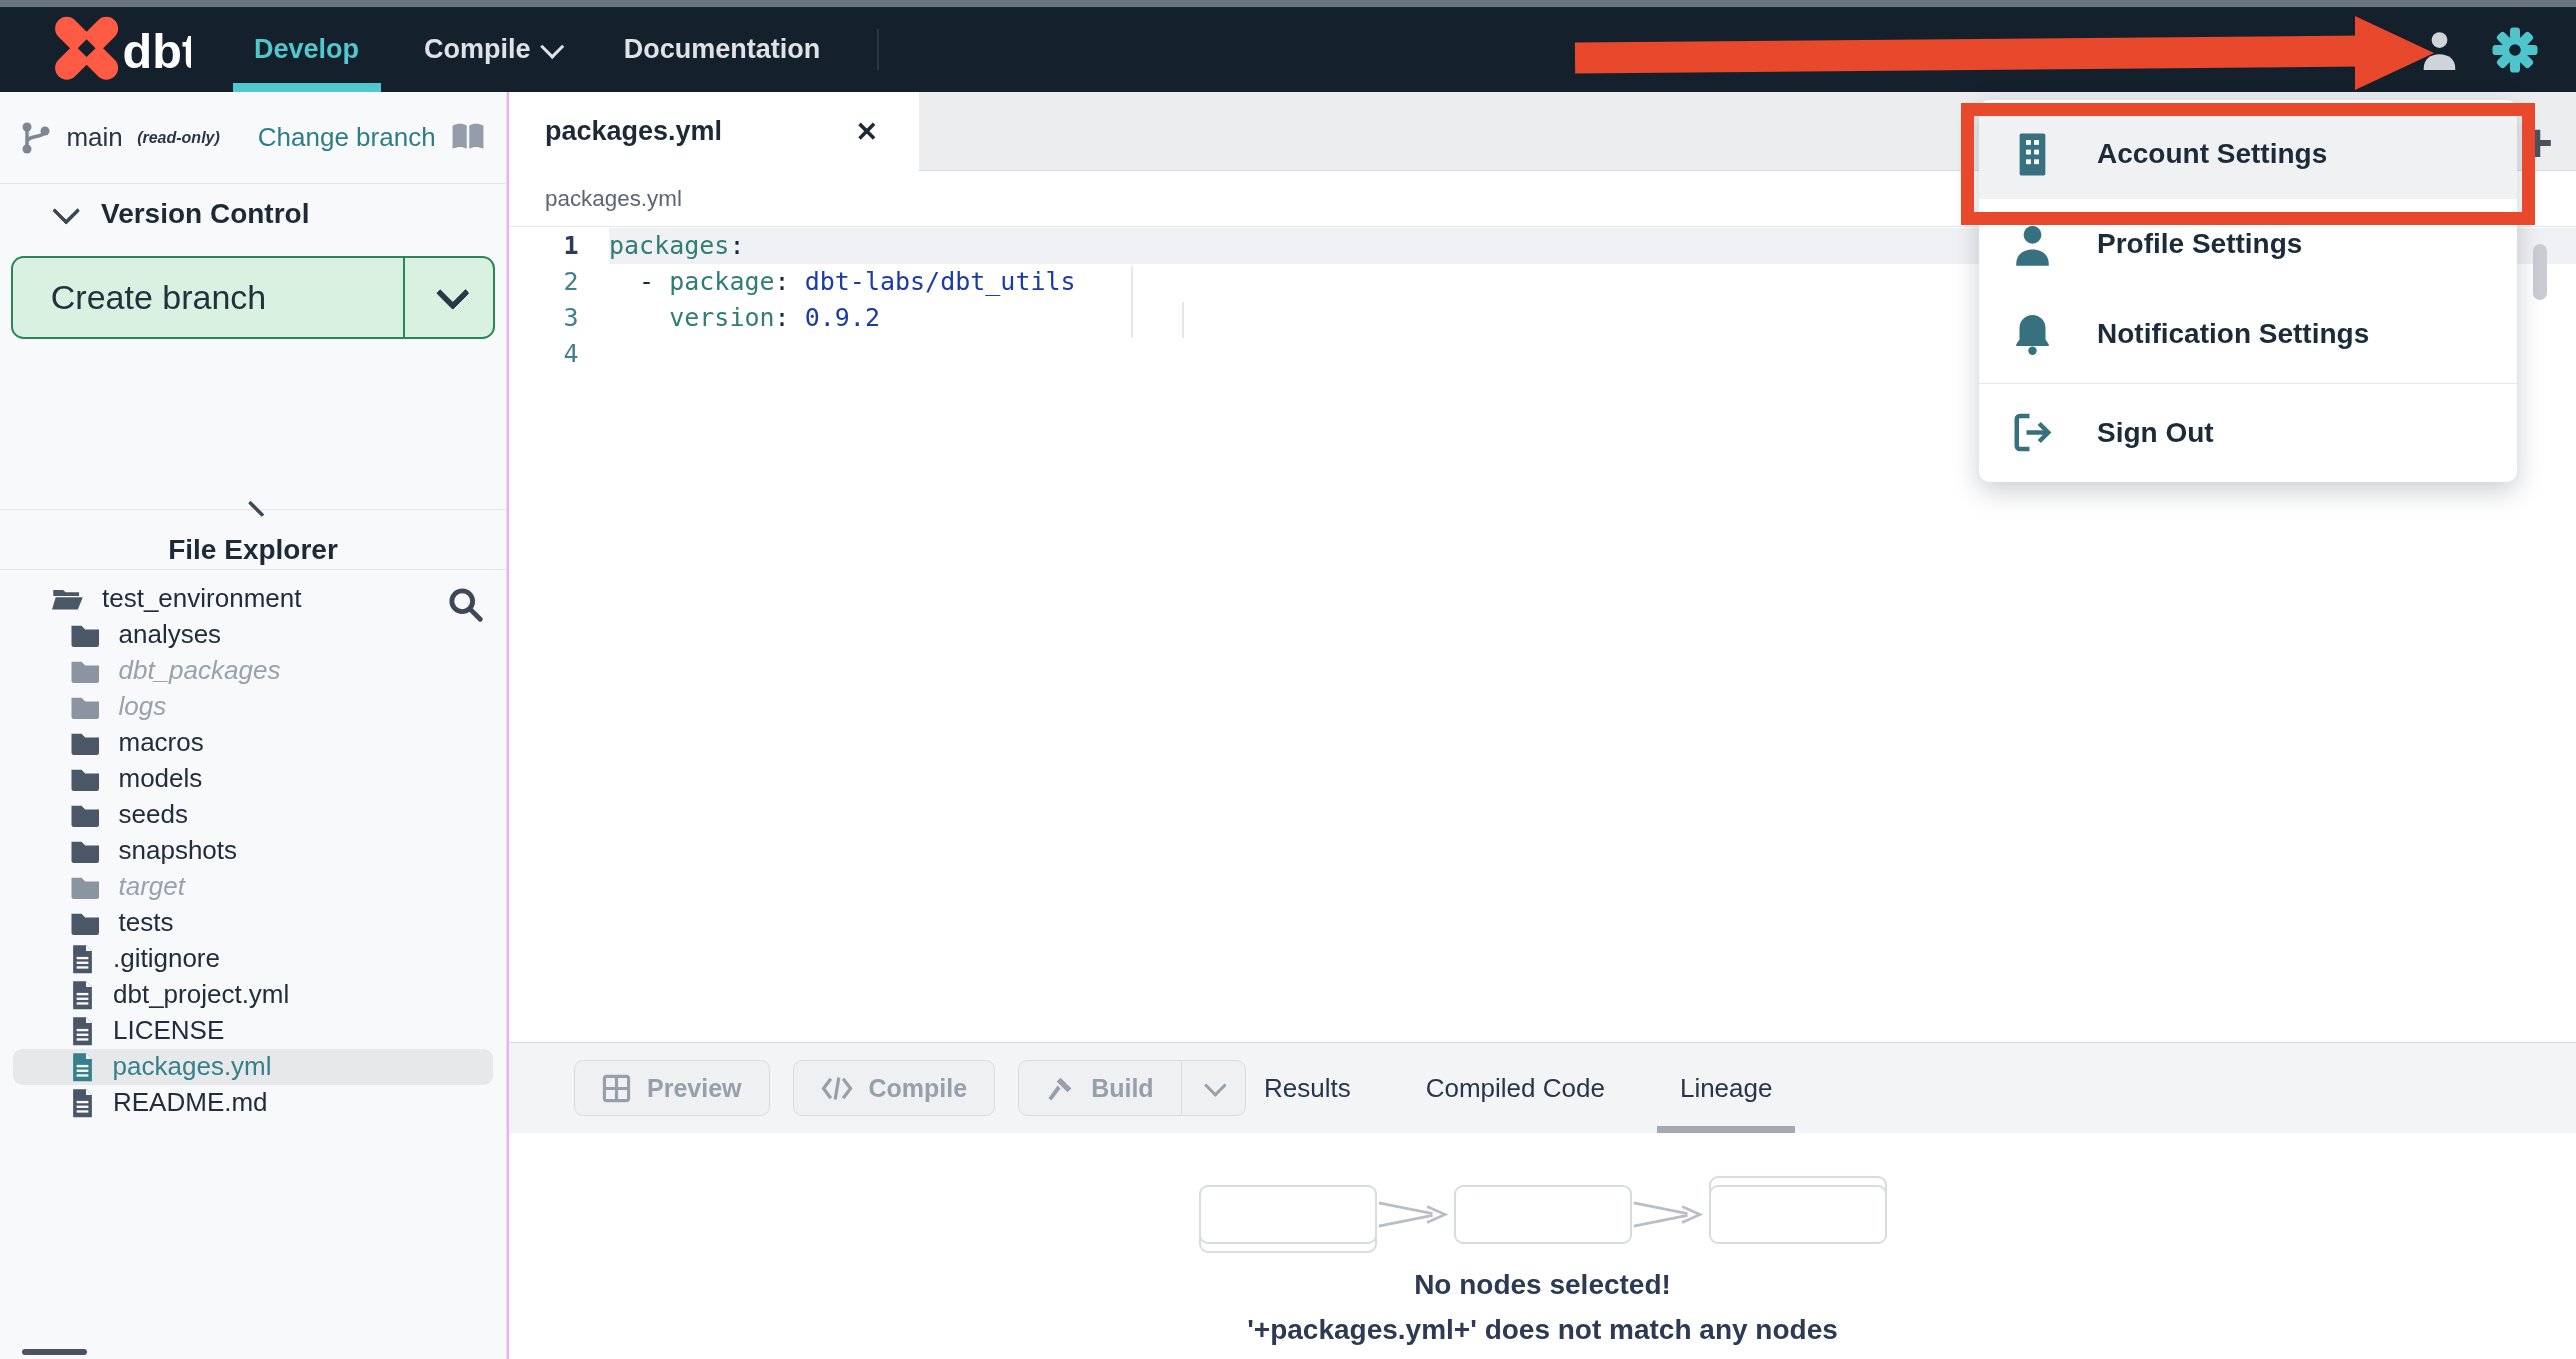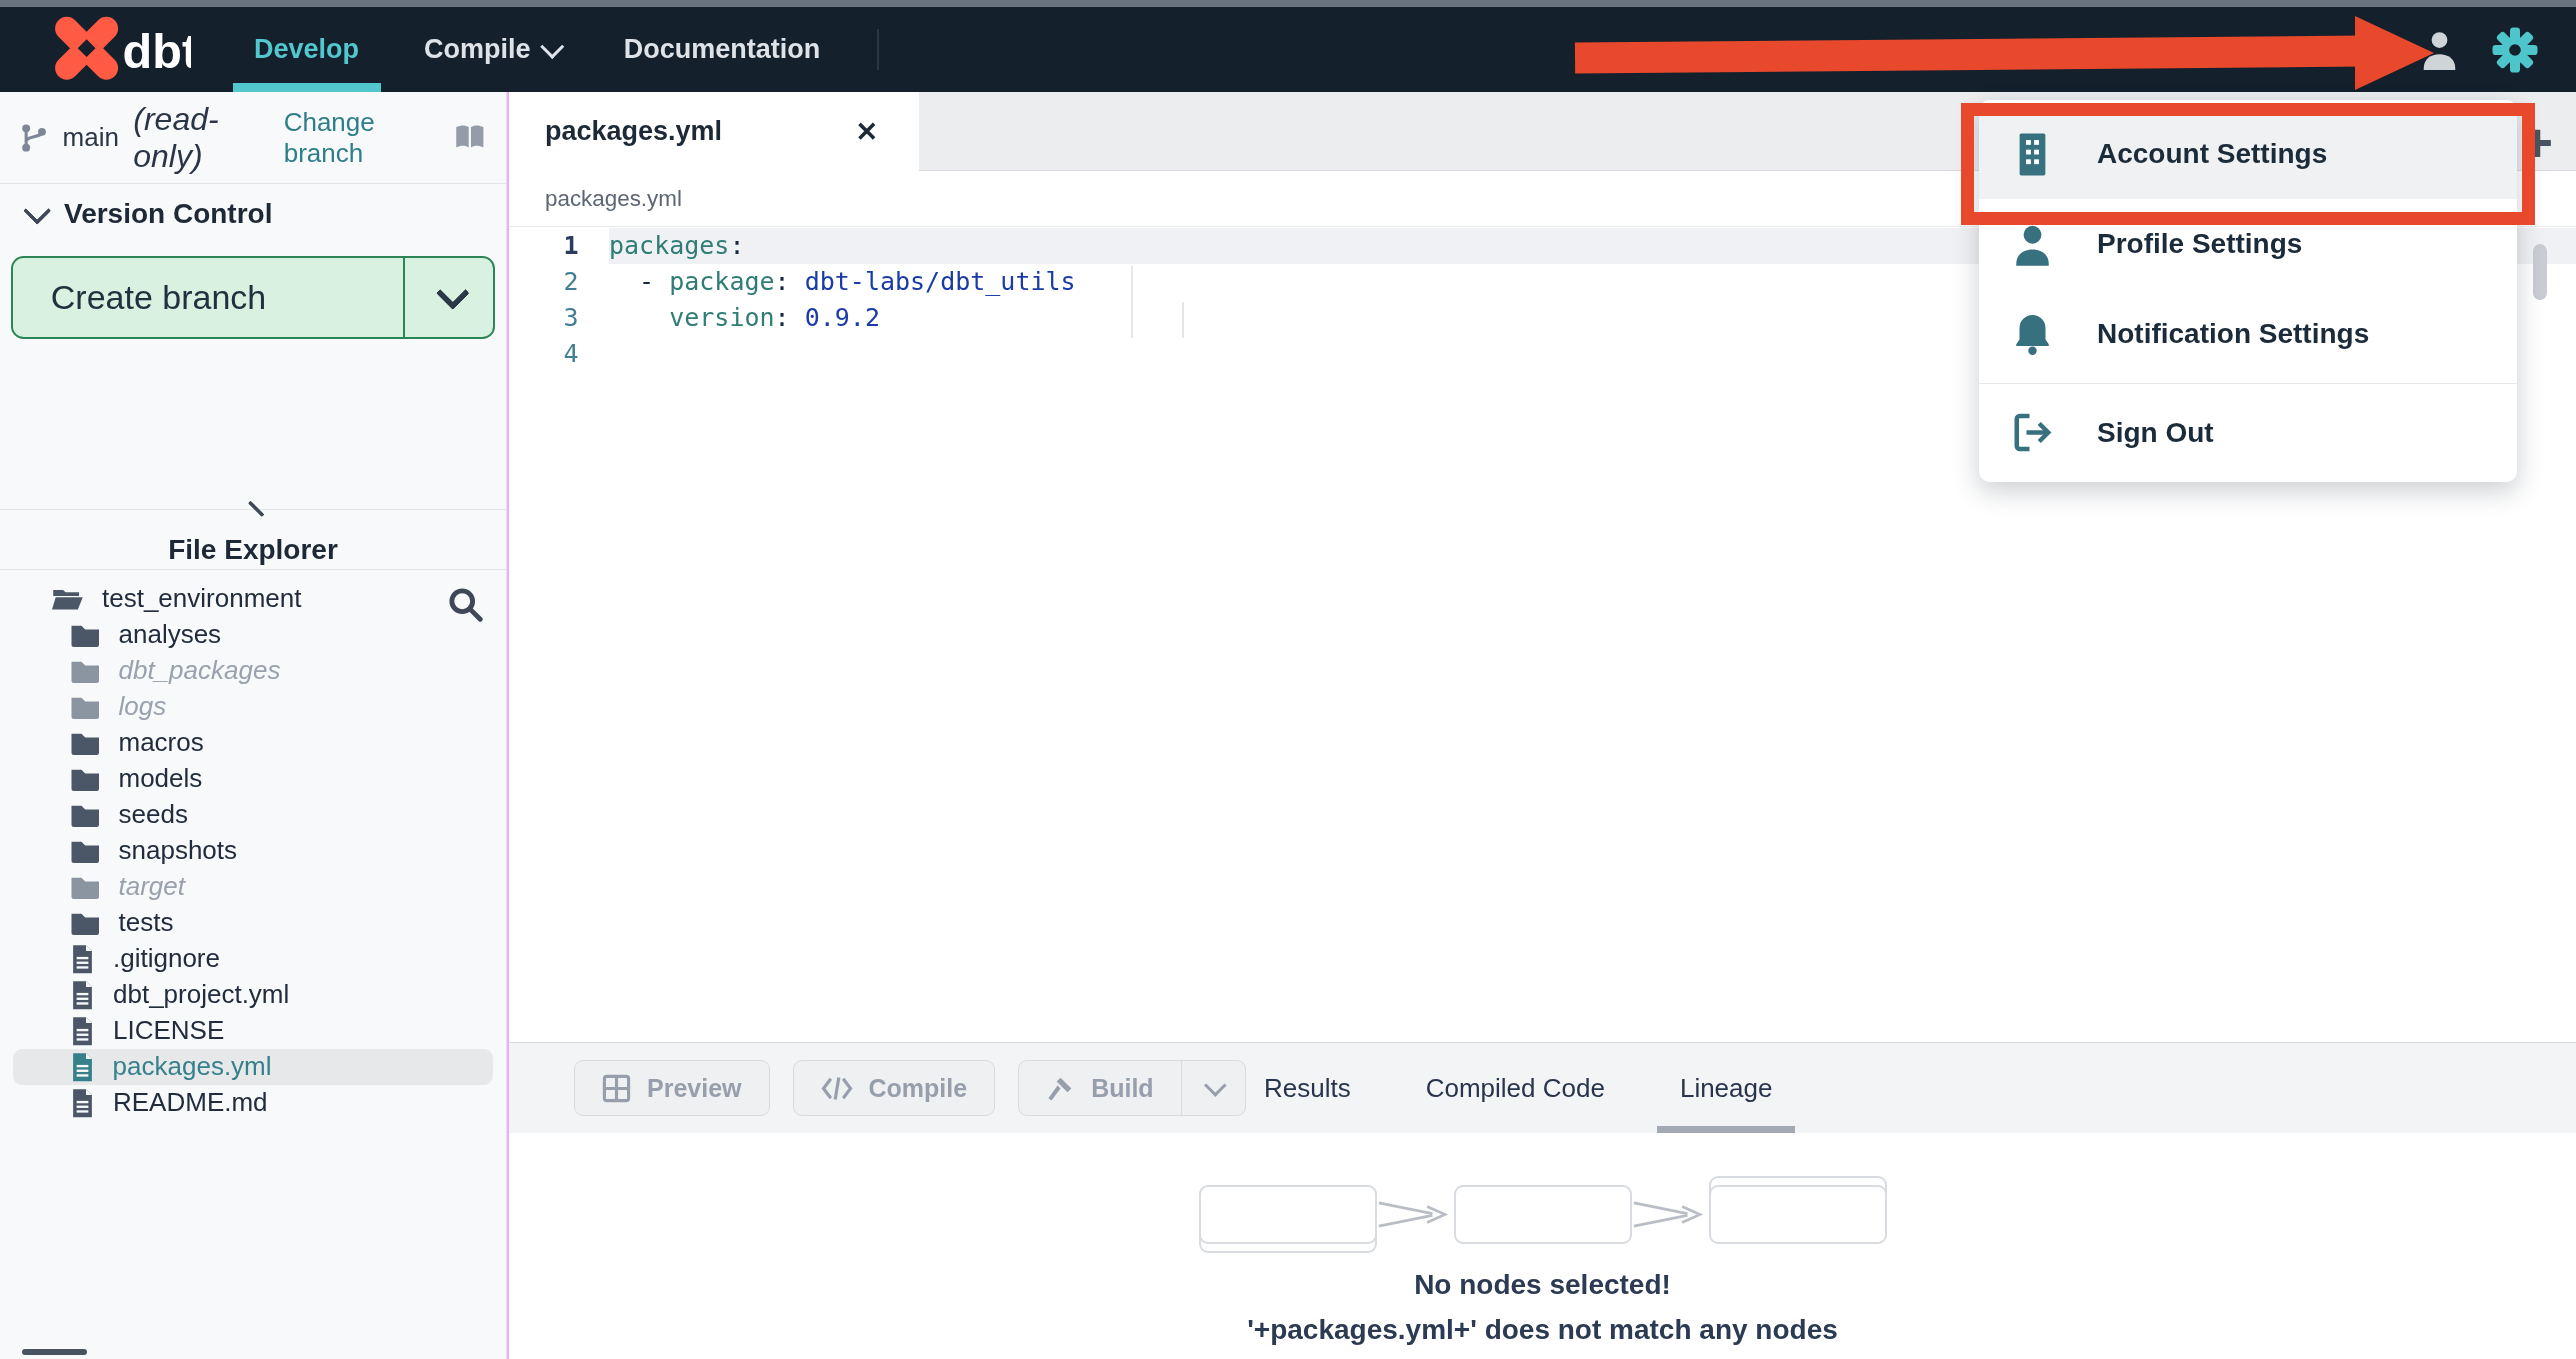--- a/index.html
+++ b/index.html
@@ -38,23 +38,23 @@
   .redbox{position:absolute;left:1961px;top:103px;width:574px;height:122px;z-index:50;
           border:13.5px solid #e8482c;box-sizing:border-box;}
   .plus-btn{position:absolute;right:23px;top:115px;font-size:54px;font-weight:600;color:#49535f;z-index:5;line-height:1;}
   .vscroll{position:absolute;left:2533px;top:244px;width:14.4px;height:56px;border-radius:7.2px;background:#c9cdd3;z-index:6;}
   
   .sidebar{position:absolute;left:0;top:92px;width:507px;height:1267px;background:#f8f9fa;
            border-right:1.8px solid #e1e3e6;box-sizing:border-box;}
   .branch-bar{height:59px;display:flex;align-items:center;padding:16px 20px;gap:14.4px;
               border-bottom:1.8px solid #e3e5e8;}
   .branch-name{font-size:26px;color:#2a3647;}
-  .branch-mode{font-size:32px;font-style:italic;color:#2a3647;}
+  .branch-mode{font-size:16px;font-style:italic;color:#2a3647;font-weight:bold;}
   .change-link{margin-left:auto;font-size:26px;color:#2e7e89;cursor:pointer;}
-  .sec-header{display:flex;align-items:center;gap:20px;height:59px;padding:0 24px;}
+  .sec-header{display:flex;align-items:center;gap:28px;height:59px;padding:0 13px;margin-left:40px;}
   .sec-title{font-size:28px;font-weight:700;color:#1d2936;}
   .chev-down{width:16px;height:16px;border-right:4.5px solid #3e4856;border-bottom:4.5px solid #3e4856;
              transform:rotate(45deg) translateY(-4.5px);border-radius:1.8px;}
   .create-btn{position:relative;margin:12.6px 10.8px 0 10.8px;height:83px;background:#d8f1e1;
               border:2.7px solid #2c8556;border-radius:12.6px;display:flex;align-items:center;
               box-sizing:border-box;cursor:pointer;}
   .create-label{font-size:34px;color:#23313f;padding-left:38px;}
   .create-chev{position:absolute;right:0;top:0;bottom:0;width:88px;border-left:2.7px solid #2c8556;
                display:flex;align-items:center;justify-content:center;}
   .create-chev i{width:18px;height:18px;border-right:6.3px solid #2b3847;border-bottom:6.3px solid #2b3847;

